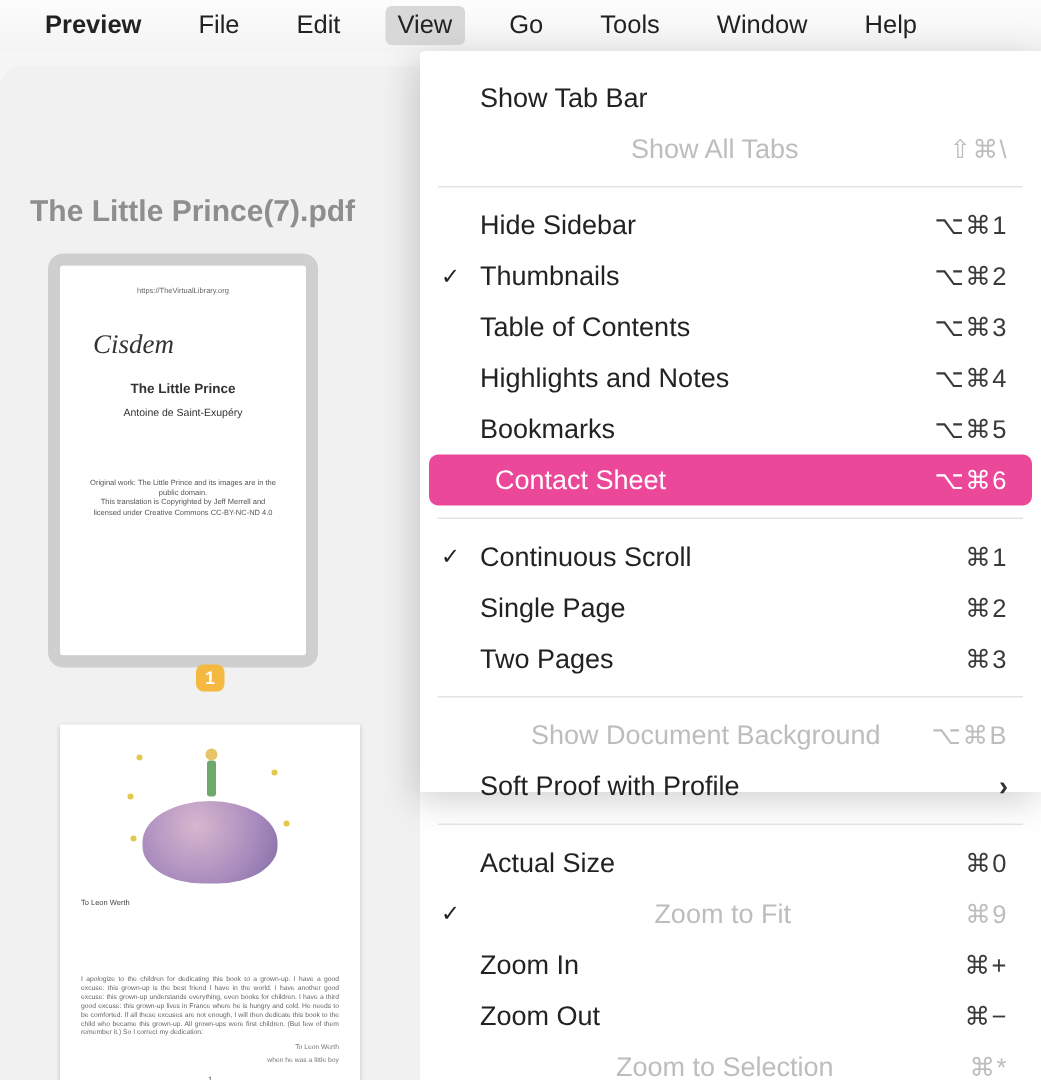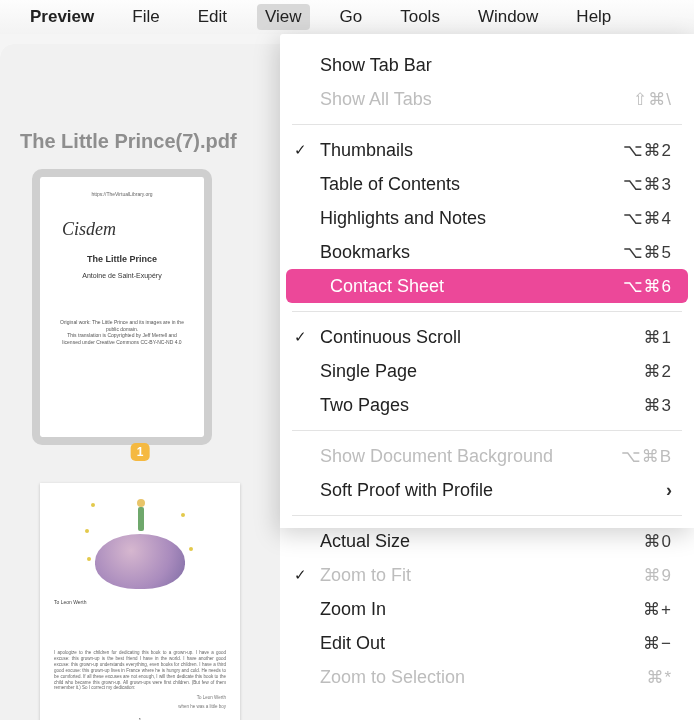--- a/index.html
+++ b/index.html
@@ -73,21 +73,21 @@
   
   .dropdown {
     position:absolute; top:34px; left:280px; width:414px; height:494px;
     background:#ffffff; box-shadow: -3px 6px 24px rgba(0,0,0,.18);
     border-top-left-radius:3px; padding-top:14px; font-size:18px; color:#222;
     z-index:50;
   }
   .dd-row { display:flex; align-items:center; height:34px; padding: 0 22px 0 40px; position:relative; cursor:default;}
   .dd-row .label { flex:1; }
   .dd-row .shortcut { color:#3a3a3a; font-size:17px; letter-spacing:1px;}
-  .dd-row.disabled .label, .dd-row.disabled .shortcut { color:#bdbdbd; }
+  .dd-row.disabled .label, .dd-row.disabled .shortcut { color:#bdbdbd;text-align:center; }
   .dd-row.highlight { background:#ec4899; color:#fff; margin:0 6px; border-radius:6px; padding-left:44px; padding-right:16px;}
   .dd-row.highlight .shortcut { color:#fff; }
   .dd-row .check { position:absolute; left:14px; font-size:15px;}
   .dd-row .chev { font-size:18px; color:#333; font-weight:600;}
   .sep { height:1px; background:#e3e3e3; margin:8px 12px; }
 </style>
 </head>
 <body>
 
 <div class="menubar">
@@ -150,20 +150,24 @@
     <div class="dd-row">
       <span class="label">Show Tab Bar</span>
       <span class="shortcut"></span>
     </div>
     <div class="dd-row disabled">
       <span class="label">Show All Tabs</span>
       <span class="shortcut">⇧⌘\</span>
     </div>
     <div class="sep"></div>
     <div class="dd-row">
+      <span class="label">Hide Sidebar</span>
+      <span class="shortcut">⌥⌘1</span>
+    </div>
+    <div class="dd-row">
       <span class="check">✓</span>
       <span class="label">Thumbnails</span>
       <span class="shortcut">⌥⌘2</span>
     </div>
     <div class="dd-row">
       <span class="label">Table of Contents</span>
       <span class="shortcut">⌥⌘3</span>
     </div>
     <div class="dd-row">
       <span class="label">Highlights and Notes</span>
@@ -208,20 +212,20 @@
     <div class="dd-row disabled">
       <span class="check">✓</span>
       <span class="label">Zoom to Fit</span>
       <span class="shortcut">⌘9</span>
     </div>
     <div class="dd-row">
       <span class="label">Zoom In</span>
       <span class="shortcut">⌘+</span>
     </div>
     <div class="dd-row">
-      <span class="label">Edit Out</span>
+      <span class="label">Zoom Out</span>
       <span class="shortcut">⌘−</span>
     </div>
     <div class="dd-row disabled">
       <span class="label">Zoom to Selection</span>
       <span class="shortcut">⌘*</span>
     </div>
   </div>
 
 </body></html>

